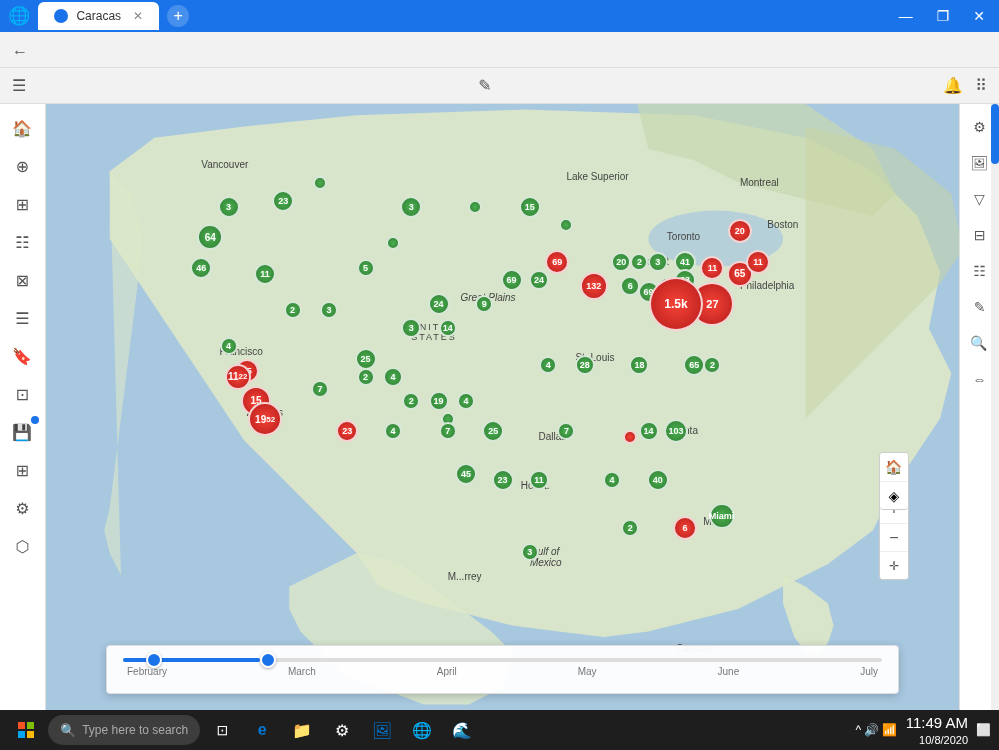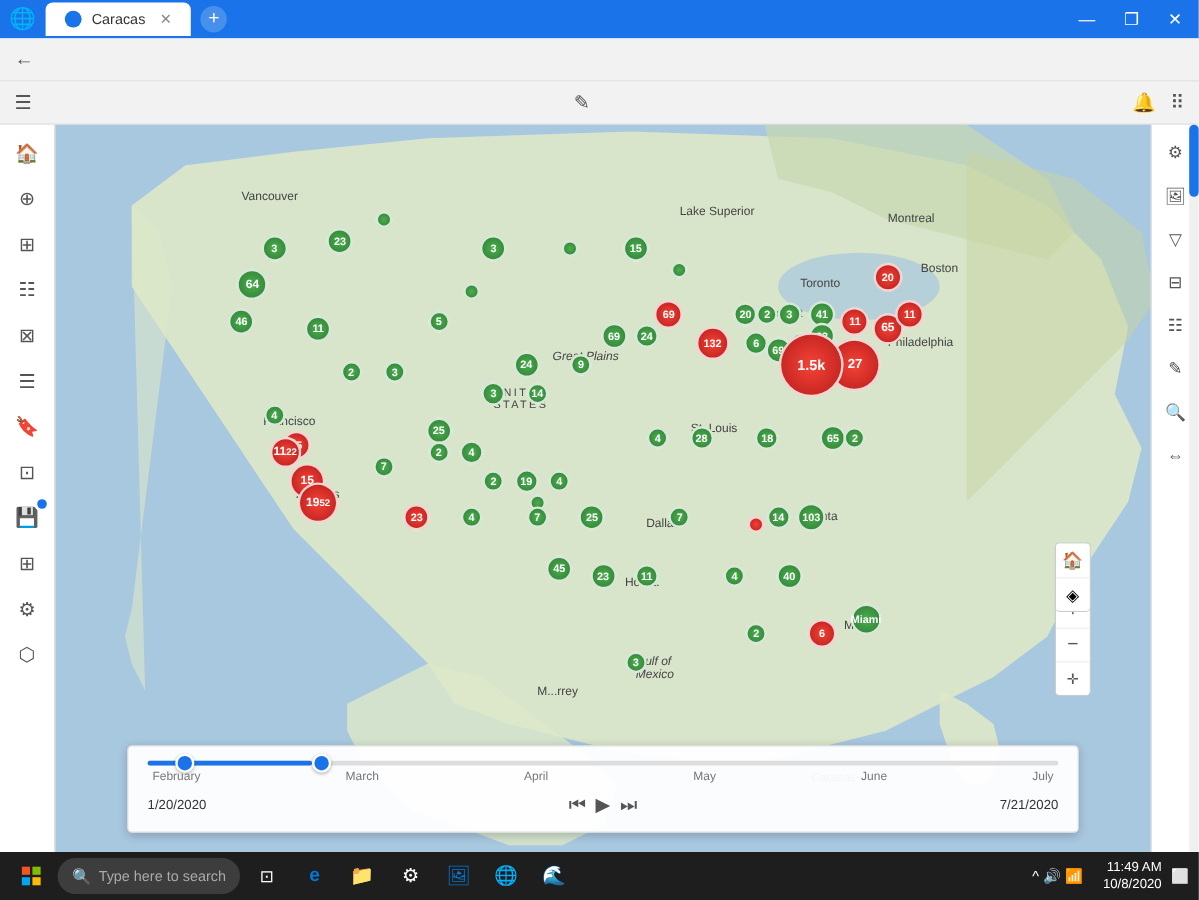--- a/index.html
+++ b/index.html
@@ -514,29 +514,20 @@
         </div>
         <div class="timeline-months">
           <span>February</span>
           <span>March</span>
           <span>April</span>
           <span>May</span>
           <span>June</span>
           <span>July</span>
         </div>
       </div>
-      <div class="timeline-controls">
-        <span class="timeline-start-date">1/20/2020</span>
-        <div class="playback-controls">
-          <button class="play-btn">⏮</button>
-          <button class="play-btn">▶</button>
-          <button class="play-btn">⏭</button>
-        </div>
-        <span class="timeline-end-date">7/21/2020</span>
-      </div>
     </div>
 
 
     <div style="position:absolute;bottom:130px;right:50px;display:flex;flex-direction:column;background:#fff;border:1px solid #ccc;border-radius:4px;overflow:hidden;">
       <button class="zoom-btn" style="border:none;background:#fff;width:28px;height:28px;cursor:pointer;font-size:16px;">+</button>
       <button class="zoom-btn" style="border:none;background:#fff;width:28px;height:28px;cursor:pointer;font-size:16px;border-top:1px solid #eee;">−</button>
       <button class="zoom-btn" style="border:none;background:#fff;width:28px;height:28px;cursor:pointer;font-size:12px;border-top:1px solid #eee;">✛</button>
     </div>
 
     <div style="position:absolute;bottom:200px;right:50px;display:flex;flex-direction:column;background:#fff;border:1px solid #ccc;border-radius:4px;overflow:hidden;">
@@ -595,18 +586,18 @@
     </div>
     <div class="taskbar-icon-btn">
       <span style="color:#0078d7;font-size:16px;">🌊</span>
     </div>
   </div>
   <div class="taskbar-right">
     <div class="taskbar-tray">
       <span style="color:#fff;font-size:12px;">^ 🔊 📶</span>
     </div>
     <div style="text-align:right;">
-      <div style="color:#fff;font-size:11px;line-height:1.3;margin-left:12px;">11:49 AM</div>
+      <div style="color:#fff;font-size:15px;line-height:1.3;">11:49 AM</div>
       <div style="color:#fff;font-size:11px;line-height:1.3;">10/8/2020</div>
     </div>
     <span style="color:#fff;font-size:12px;">⬜</span>
   </div>
 </div>
 
 </body></html>

